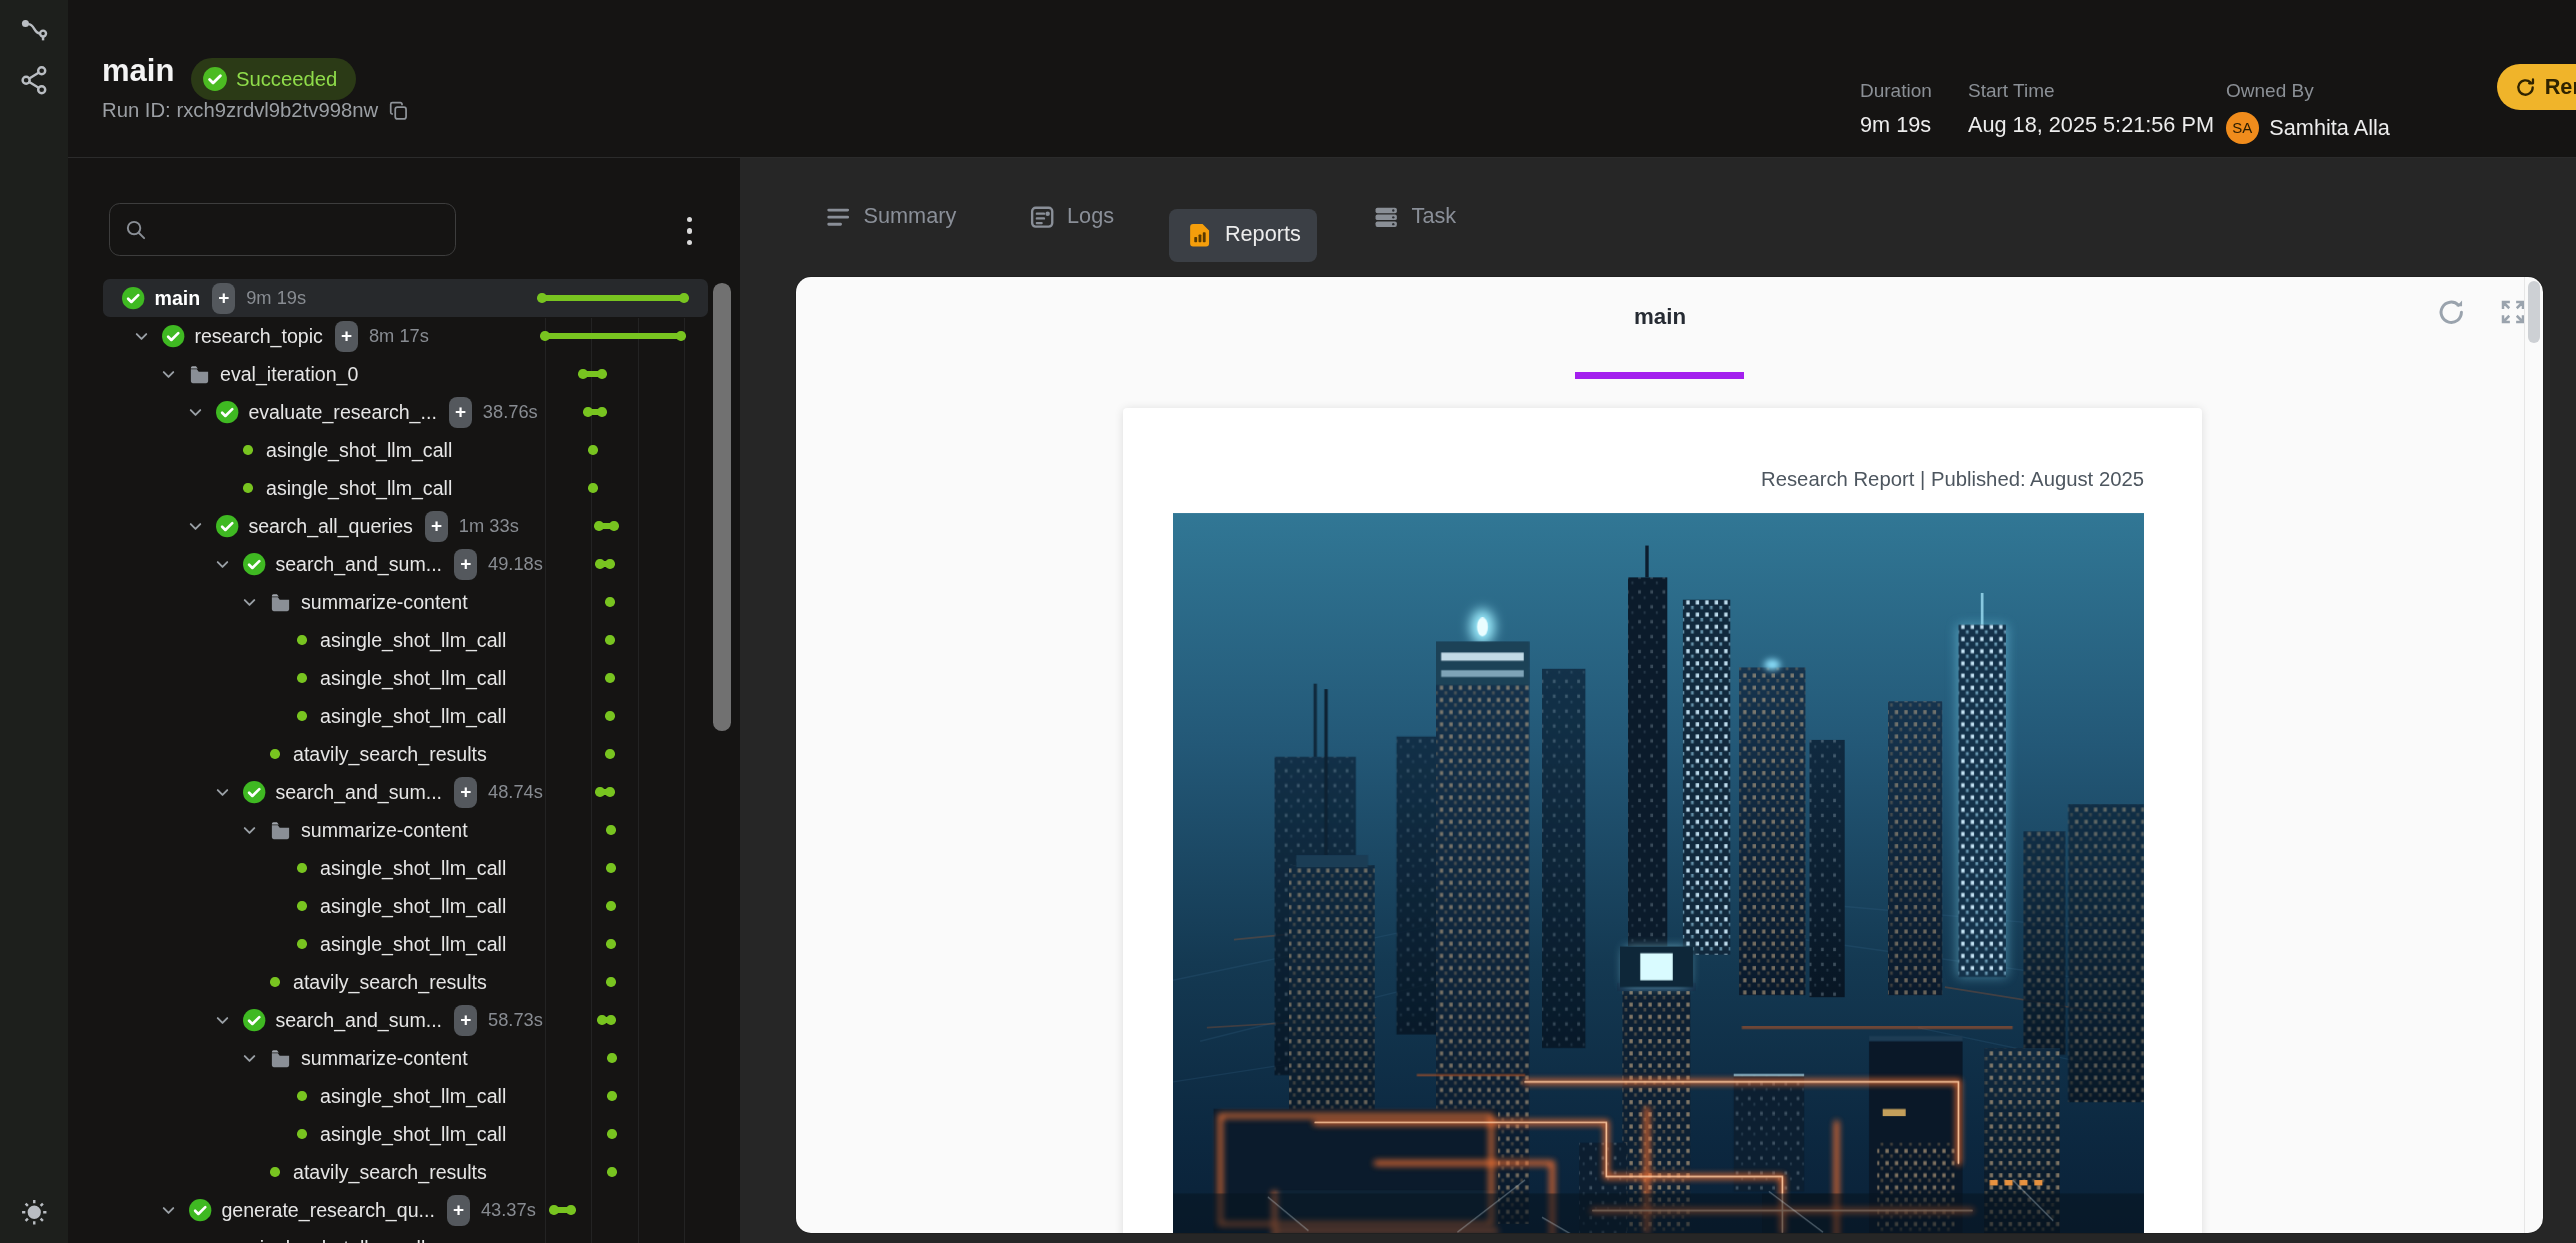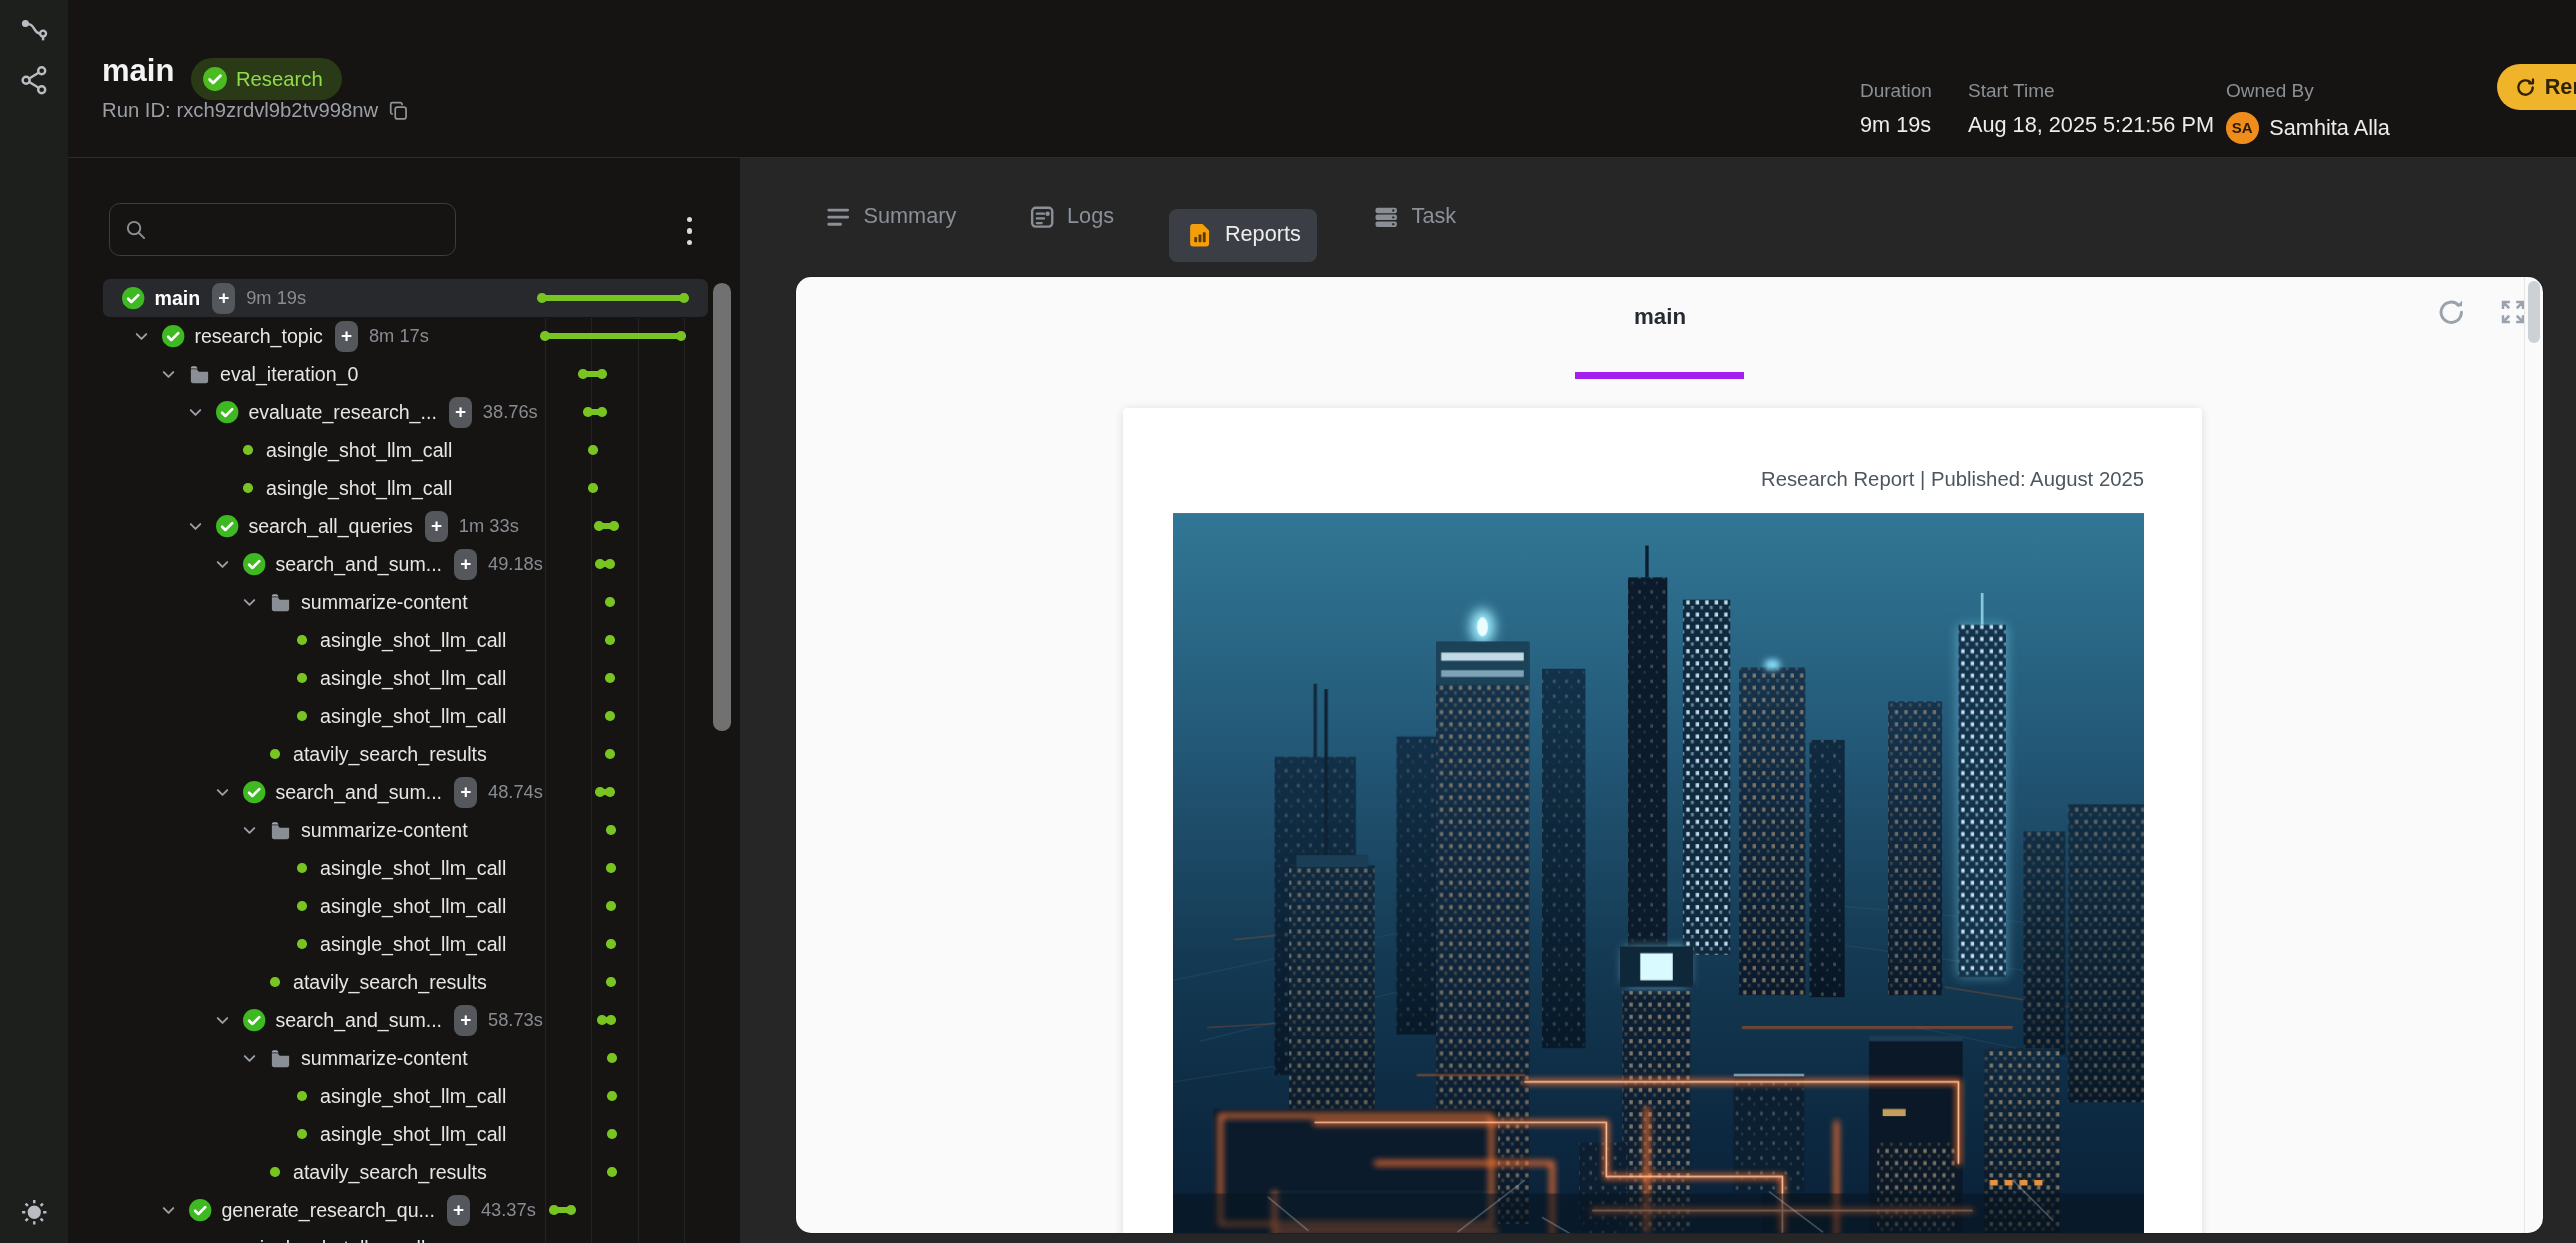--- a/index.html
+++ b/index.html
@@ -16,21 +16,21 @@
     display:flex;align-items:center;gap:8.1px;padding:0 19px 0 10.8px;}
   .badge svg{width:26px;height:26px;}
   .badge span{font-size:20.3px;color:var(--badge-text,#8fdc4a);}
   .runid{position:absolute;left:34px;top:99px;display:flex;align-items:center;gap:9.5px;
     font-size:20.3px;color:#9b9fa4;}
   .runid svg{width:21.7px;height:21.7px;}
   .meta{position:absolute;top:56px;display:flex;flex-direction:column;gap:9.5px;}
   .meta .mlabel{font-size:19px;color:#8b9096;margin-top:24px;}
   .meta .mvalue{font-size:21.7px;color:#ededed;display:flex;align-items:center;gap:10.8px;}
   .avatar{width:32.5px;height:32.5px;border-radius:50%;background:var(--avatar,#f08c1c);
-    display:flex;align-items:center;justify-content:center;font-size:15px;font-weight:700;color:#2a1c00;}
+    display:flex;align-items:center;justify-content:center;font-size:15px;font-weight:400;color:#2a1c00;}
   .rerun{position:absolute;left:2429px;top:64px;width:127px;height:46px;border-radius:23px;
     background:var(--amber,#f0b42a);display:flex;align-items:center;justify-content:center;gap:8.1px;
     font-size:21.7px;font-weight:700;color:#2f2300;cursor:pointer;}
   .rerun svg{width:23px;height:23px;}
   .hdr-divider{position:absolute;left:68px;top:157px;width:2508px;height:1.4px;background:#2b2b2b;}
   
   .tree{position:absolute;left:68px;top:158px;width:672px;height:1085px;background:#151413;overflow:hidden;}
   .search{position:absolute;left:41px;top:45px;width:318px;height:51px;border:1.4px solid #3d3d3d;
     border-radius:10.8px;display:flex;align-items:center;padding:0 13.5px;gap:9.5px;background:transparent;}
   .search svg{width:23px;height:23px;flex:none;}
@@ -109,21 +109,21 @@
     </div>
   </div>
 
   <div class="header">
     <div class="hdr-title">main</div>
     <div class="badge">
       <svg viewBox="0 0 24 24">
         <circle cx="12" cy="12" r="11" fill="#4cbb22"></circle>
         <path d="M7 12.5l3.2 3.2L17 9" stroke="#fff" stroke-width="2.6" fill="none" stroke-linecap="round" stroke-linejoin="round"></path>
       </svg>
-      <span>Research</span>
+      <span>Succeeded</span>
     </div>
     <div class="runid">
       <span>Run ID: rxch9zrdvl9b2tv998nw</span>
       <svg viewBox="0 0 24 24" fill="none" stroke="#8f949a" stroke-width="1.9">
         <rect x="8" y="8" width="12" height="13" rx="2.5"></rect>
         <path d="M5.5 15.5h-1A1.8 1.8 0 0 1 3 13.7V4.8A1.8 1.8 0 0 1 4.8 3h8.9a1.8 1.8 0 0 1 1.8 1.8v1"></path>
       </svg>
     </div>
     <div class="meta" style="left:1792px;">
       <span class="mlabel">Duration</span>

